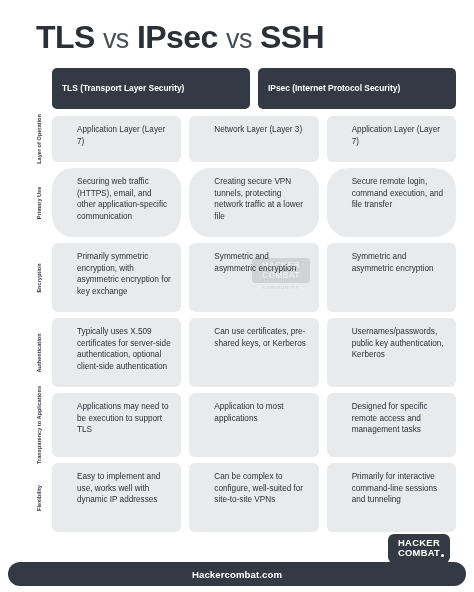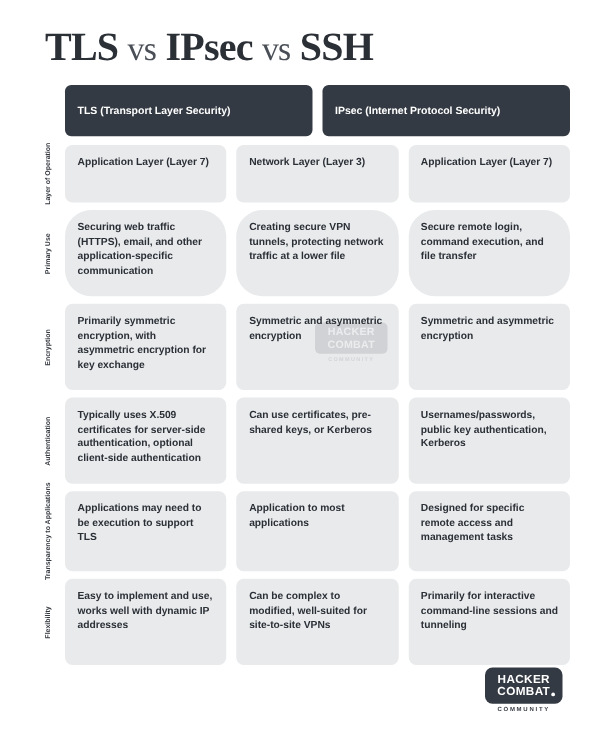--- a/index.html
+++ b/index.html
@@ -22,21 +22,20 @@
   
   .title {
     position: absolute;
     left: 36px;
     top: 18px;
     font-size: 32px;
     line-height: 38px;
     letter-spacing: -0.6px;
     color: #2b2f36;
     white-space: nowrap;
-    font-family: Liberation Serif, serif;
   }
   .title .strong { font-weight: 700; }
   .title .vs {
     font-weight: 400;
     color: #4a4f57;
     font-size: 27px;
   }
 
   
   .grid {
@@ -73,25 +72,24 @@
 
   .cells {
     display: flex;
     flex: 1 1 auto;
     gap: 8px;
   }
 
   .cell {
     flex: 1 1 0;
     border-radius: 6px;
-    padding: 8px 9px 8px 10px;
+    padding: 8px 9px 8px 25px;
     font-size: 8.2px;
     line-height: 11.6px;
     color: #2b2f36;
-    font-weight: bold;
   }
 
   
   .hdrrow .cell {
     background: #343a43;
     color: #ffffff;
     font-weight: 700;
     font-size: 8.4px;
     line-height: 11.4px;
     padding: 9px 10px;
@@ -276,21 +274,21 @@
         <div class="cell">Designed for specific remote access and management tasks</div>
       </div>
     </div>
 
     <div class="row bodyrow r-flex">
       <div class="rowlabel">
         <span>Flexibility</span>
       </div>
       <div class="cells">
         <div class="cell">Easy to implement and use, works well with dynamic IP addresses</div>
-        <div class="cell">Can be complex to modified, well-suited for site-to-site VPNs</div>
+        <div class="cell">Can be complex to configure, well-suited for site-to-site VPNs</div>
         <div class="cell">Primarily for interactive command-line sessions and tunneling</div>
       </div>
     </div>
 
   </div>
 
   <div class="watermark">
     <div class="wm-box">
       <div>HACKER</div>
       <div>COMBAT</div>
@@ -300,14 +298,17 @@
 
   <div class="logo">
     <div class="lg-box">
       <div>HACKER</div>
       <div>COMBAT</div>
       <span class="lg-dot"></span>
     </div>
     <div class="lg-sub">COMMUNITY</div>
   </div>
 
+  <div class="footer">
+    <span>Hackercombat.com</span>
+  </div>
 
 </div>
 
 </body></html>

